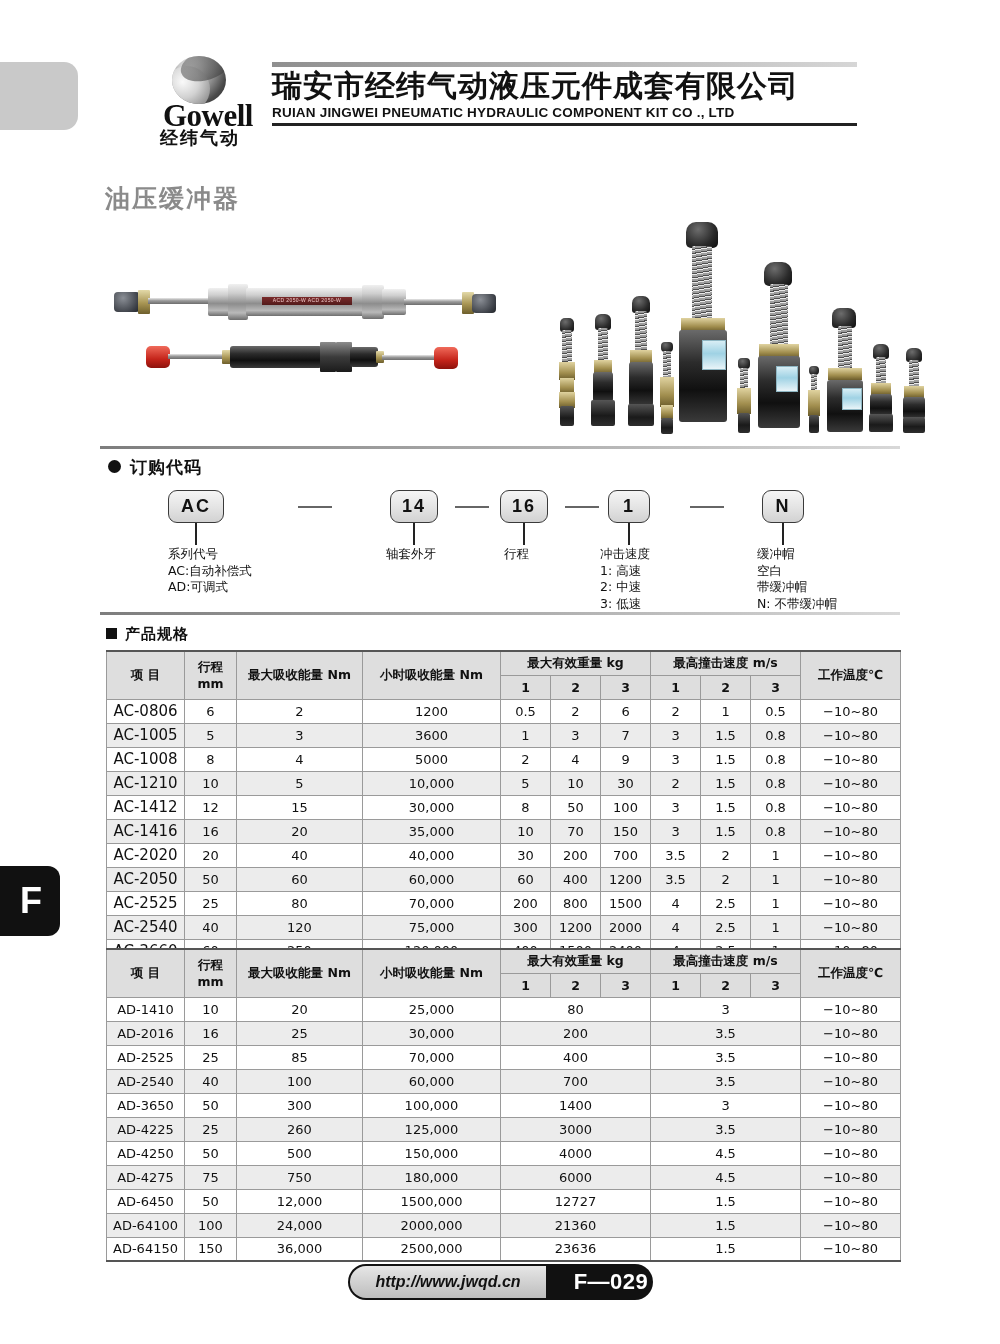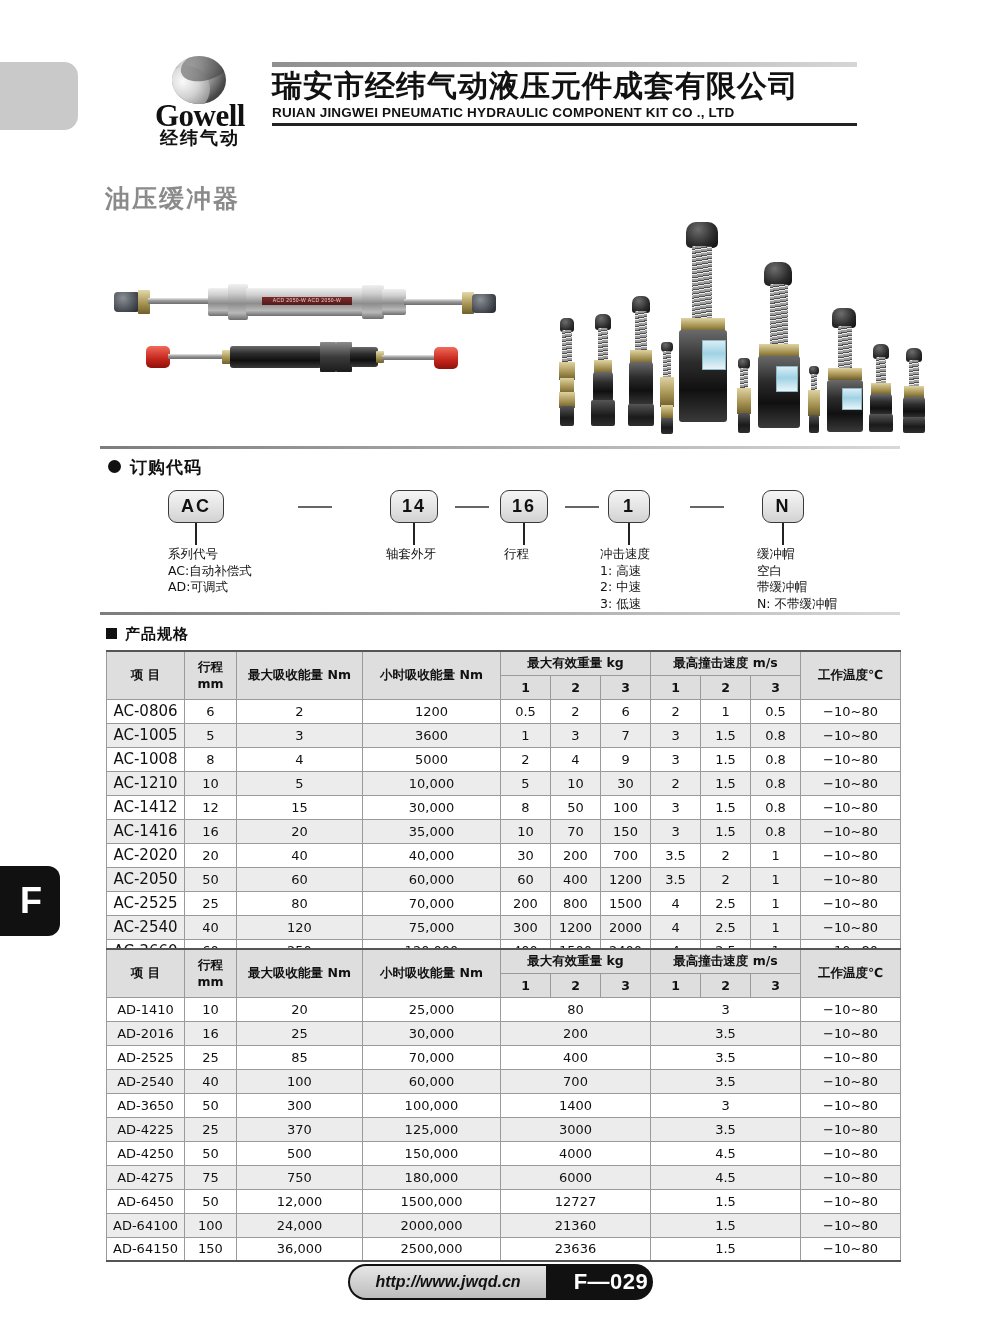--- a/index.html
+++ b/index.html
@@ -53,21 +53,21 @@
   .logo-globe::after {
     content:"";
     position:absolute; left:8px; top:-6px;
     width:52px; height:30px; border-radius:50%;
     background: linear-gradient(180deg,#6d6d6d,#3a3a3a);
     opacity:.55;
     transform: rotate(-18deg);
   }
   .logo-word {
     position: absolute;
-    left: 0; top: 42px;
+    left: 8px; top: 42px;
     width: 150px;
     font-family: "Liberation Serif", "DejaVu Serif", serif;
     font-weight: bold;
     font-size: 31px;
     letter-spacing: -0.5px;
     color: #111;
   }
   .logo-sub {
     position: absolute;
     left: 0; top: 70px;
@@ -787,21 +787,21 @@
         <td>50</td>
         <td>300</td>
         <td>100,000</td>
         <td colspan="3">1400</td>
         <td colspan="3">3</td>
         <td>−10~80</td>
       </tr>
       <tr class="alt">
         <td>AD-4225</td>
         <td>25</td>
-        <td>370</td>
+        <td>260</td>
         <td>125,000</td>
         <td colspan="3">3000</td>
         <td colspan="3">3.5</td>
         <td>−10~80</td>
       </tr>
       <tr>
         <td>AD-4250</td>
         <td>50</td>
         <td>500</td>
         <td>150,000</td>

